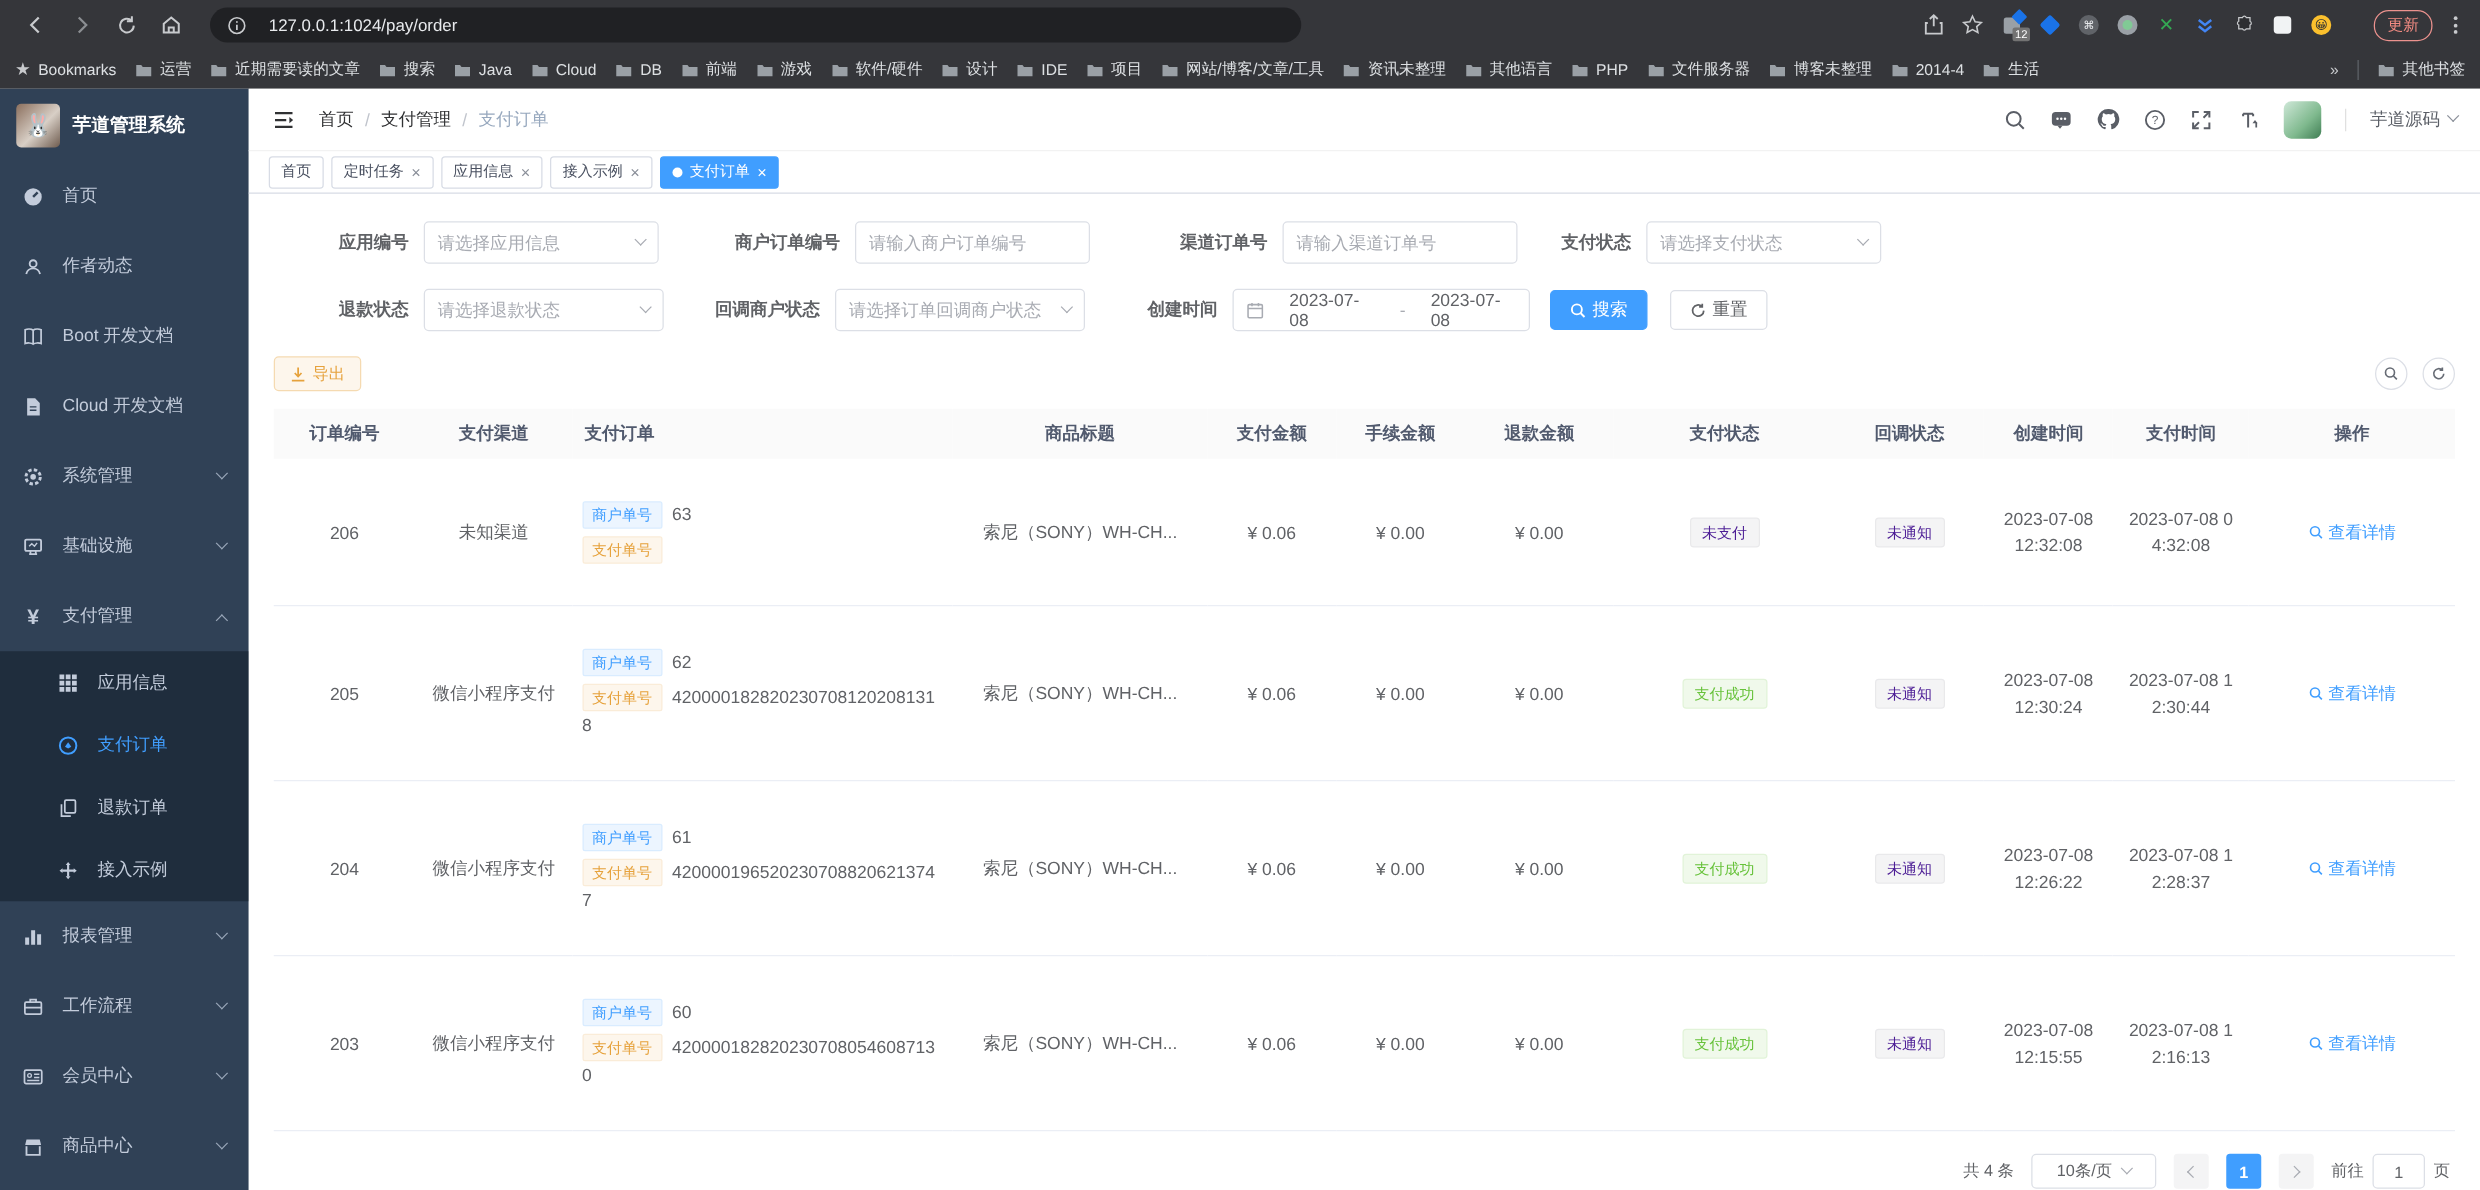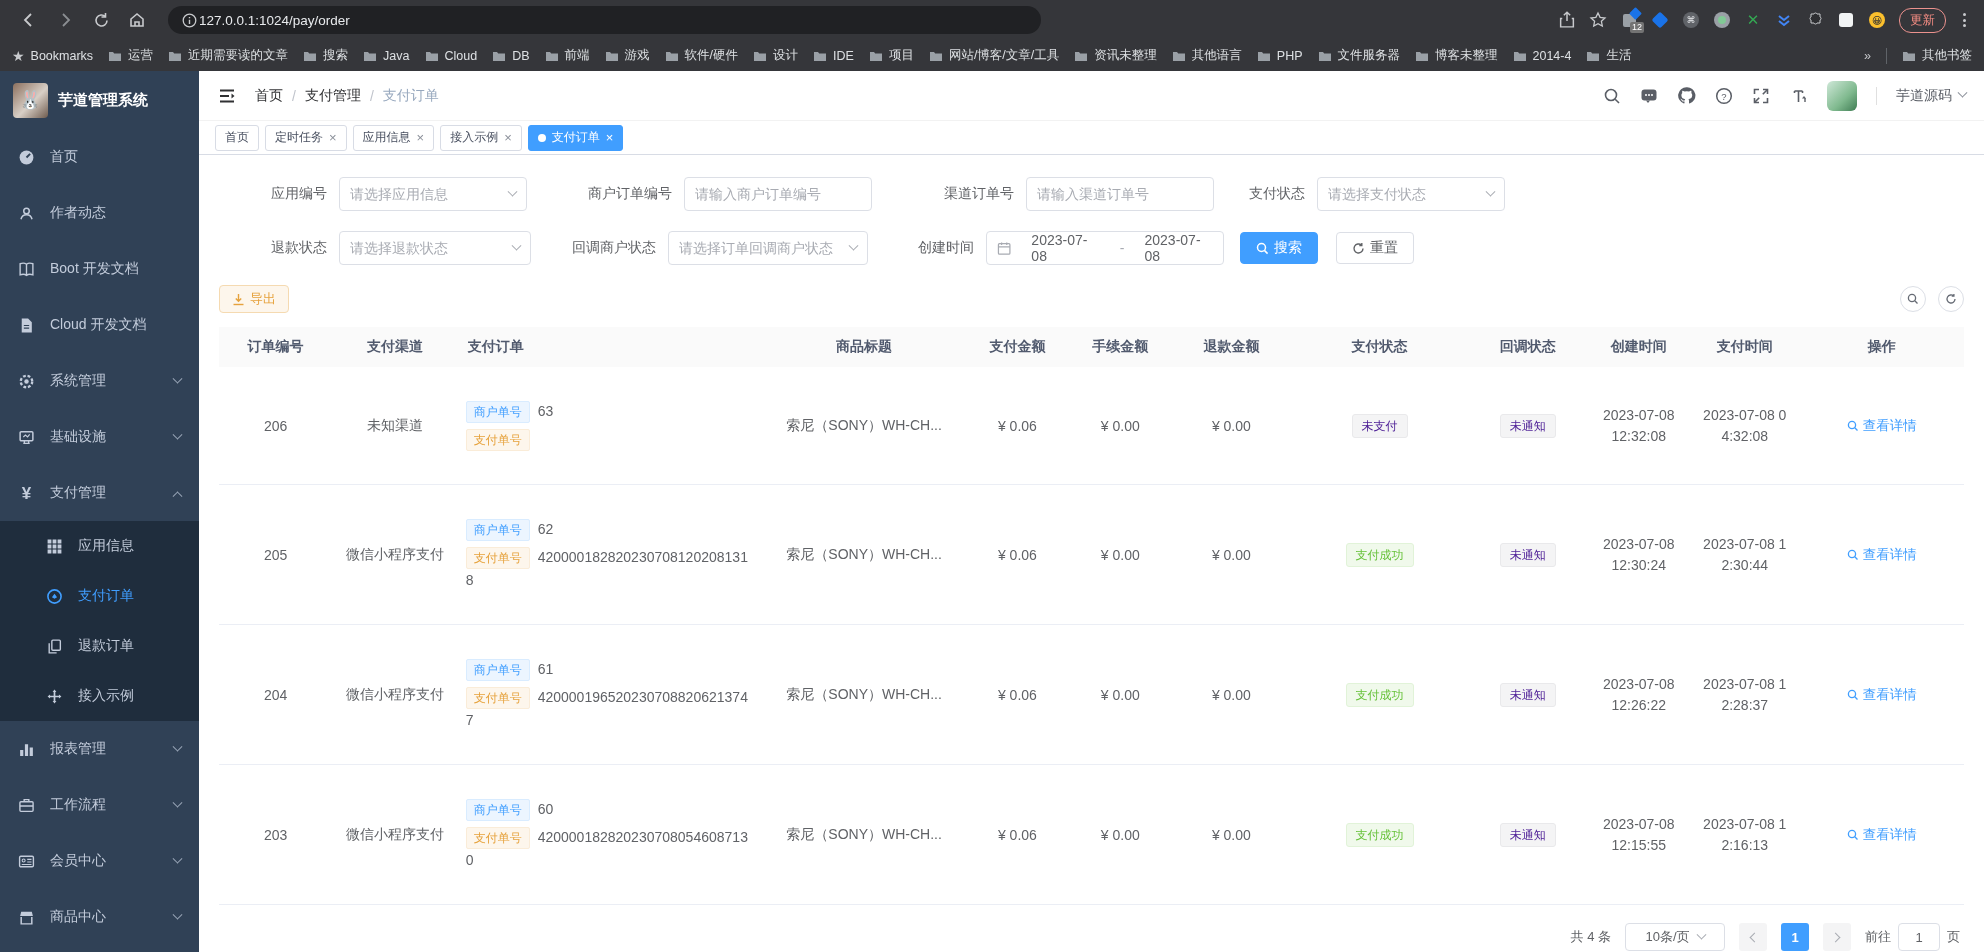--- a/index.html
+++ b/index.html
@@ -3,27 +3,27 @@
 <meta charset="utf-8">
 <style>
 *{margin:0;padding:0;box-sizing:border-box}
 html,body{width:1984px;height:952px;overflow:hidden}
 body{font-family:"Liberation Sans","DejaVu Sans",sans-serif;font-size:14px;color:#303133;background:#fff}
 svg{display:block}
 
 .chrome{background:#35363a}
 .chrome-toolbar{height:40px;display:flex;align-items:center;padding:0 14px;gap:6px}
 .nav-btn{width:30px;height:30px;border-radius:50%;display:flex;align-items:center;justify-content:center;color:#c8cacd;flex:none}
-.url-bar{width:873px;height:28px;background:#202124;border-radius:14px;display:flex;align-items:center;gap:2px;padding:0 14px;margin-left:10px;color:#e8eaed;font-size:13.5px}
+.url-bar{width:873px;height:28px;background:#202124;border-radius:14px;display:flex;align-items:center;gap:18px;padding:0 14px;margin-left:10px;color:#e8eaed;font-size:13.5px}
 .chrome-right{margin-left:auto;display:flex;align-items:center;gap:13px}
 .ext{width:18px;height:18px;position:relative;display:flex;align-items:center;justify-content:center;flex:none}
 .badge12{position:absolute;right:-6px;bottom:-4px;background:#737373;color:#fff;font-size:9px;padding:0 2px;border-radius:2px;line-height:11px}
 .gem{width:12px;height:12px;background:#1a73e8;transform:rotate(45deg);border-radius:2px}
 .circ{width:16px;height:16px;border-radius:50%}
-.update-pill{border:1px solid #ec928e;color:#f28b82;font-size:12.5px;border-radius:12px;padding:3px 10px;margin-left:0}
+.update-pill{border:1px solid #ec928e;color:#f28b82;font-size:12.5px;border-radius:12px;padding:3px 10px;margin-left:20px}
 .kebab{display:flex;flex-direction:column;gap:2.5px;padding:0 4px}
 .kebab i{width:3px;height:3px;border-radius:50%;background:#c8cacd}
 .bookmarks-bar{height:31px;display:flex;align-items:center;gap:15px;padding:0 12px;color:#dde0e3;font-size:12.5px}
 .bm{display:flex;align-items:center;gap:6px;flex:none}
 .bm-star{color:#c8cacd;font-size:14px}
 .folder{color:#9aa0a6}
 .bm-sep{width:1px;height:16px;background:#5f6368;margin-left:auto}
 
 .app{display:flex;height:881px}
 .sidebar{width:199px;background:#304156;color:#c3ccdb;flex:none;display:flex;flex-direction:column}
@@ -56,21 +56,21 @@
 .tags{height:34px;display:flex;align-items:center;gap:6px;padding:0 16px;border-bottom:1px solid #d8dce5;flex:none}
 .tg{height:26px;display:flex;align-items:center;gap:6px;border:1px solid #d8dce5;background:#fff;color:#495060;font-size:12px;padding:0 9px;border-radius:3px;cursor:pointer}
 .tg .x{font-size:13px;line-height:1;color:#8a8f99}
 .tg.active{background:#409eff;border-color:#409eff;color:#fff}
 .tg.active .x{color:#fff}
 .tg-dot{width:8px;height:8px;border-radius:50%;background:#fff}
 
 .content{flex:1;padding:22px 20px 0;overflow:hidden;position:relative}
 .frow{display:flex;align-items:center;margin-bottom:20px}
 .fgroup{display:flex;align-items:center}
-.flabel{font-weight:400;color:#606266;text-align:right;margin-right:12px;flex:none;font-size:14px}
+.flabel{font-weight:700;color:#606266;text-align:right;margin-right:12px;flex:none;font-size:14px}
 .fctrl{height:32px;border:1px solid #dcdfe6;border-radius:4px;display:flex;align-items:center;padding:16px 10px;background:#fff}
 .fctrl input{border:none;outline:none;width:100%;font-size:14px;color:#606266;background:transparent;font-family:inherit}
 .fctrl input::placeholder{color:#a8abb2}
 .sel-caret{width:7px;height:7px;border-right:1.3px solid #a8abb2;border-bottom:1.3px solid #a8abb2;transform:rotate(45deg) translate(-2px,-2px);flex:none;margin-left:6px}
 .datefld{gap:20px;color:#606266}
 .btn{height:32px;border-radius:4px;display:inline-flex;align-items:center;gap:5px;padding:0 15px;font-size:14px;cursor:pointer;border:1px solid #dcdfe6;background:#fff;color:#606266}
 .btn-primary{background:#409eff;border-color:#409eff;color:#fff}
 .btn-export{height:28px;background:#fdf6ec;border-color:#f5dab1;color:#e6a23c;padding:0 12px;font-size:13px}
 .toolrow{display:flex;align-items:center;margin-bottom:14px}
 .mini-circle{width:26px;height:26px;border-radius:50%;border:1px solid #dcdfe6;display:flex;align-items:center;justify-content:center;color:#666b74;background:#fff}

